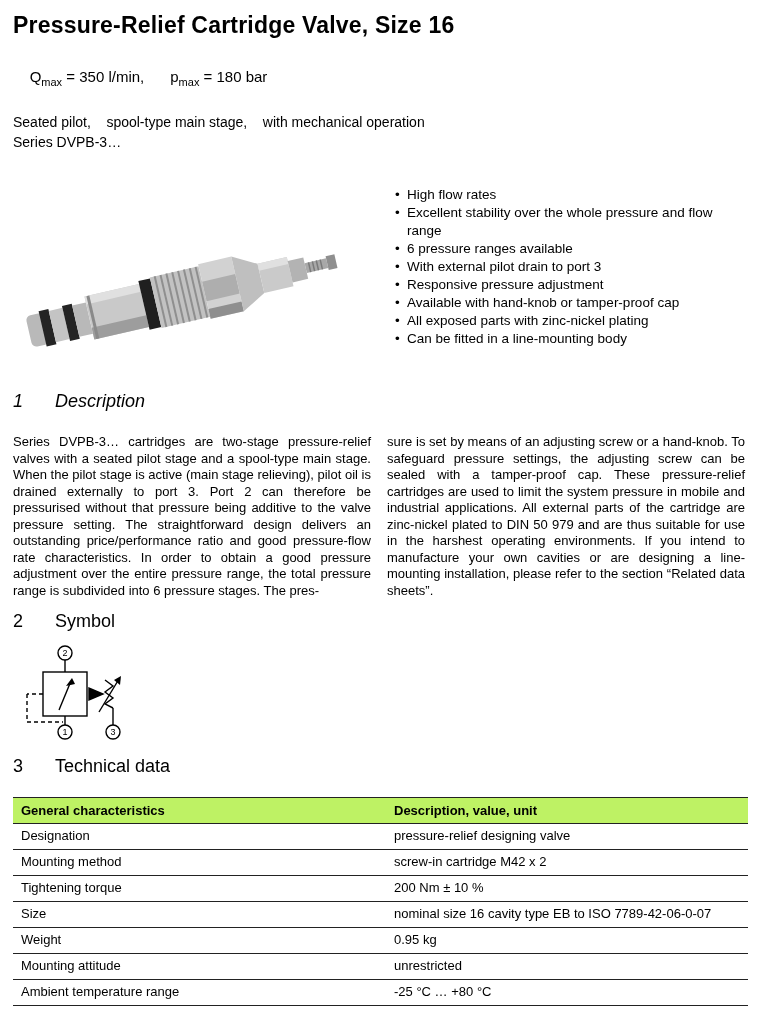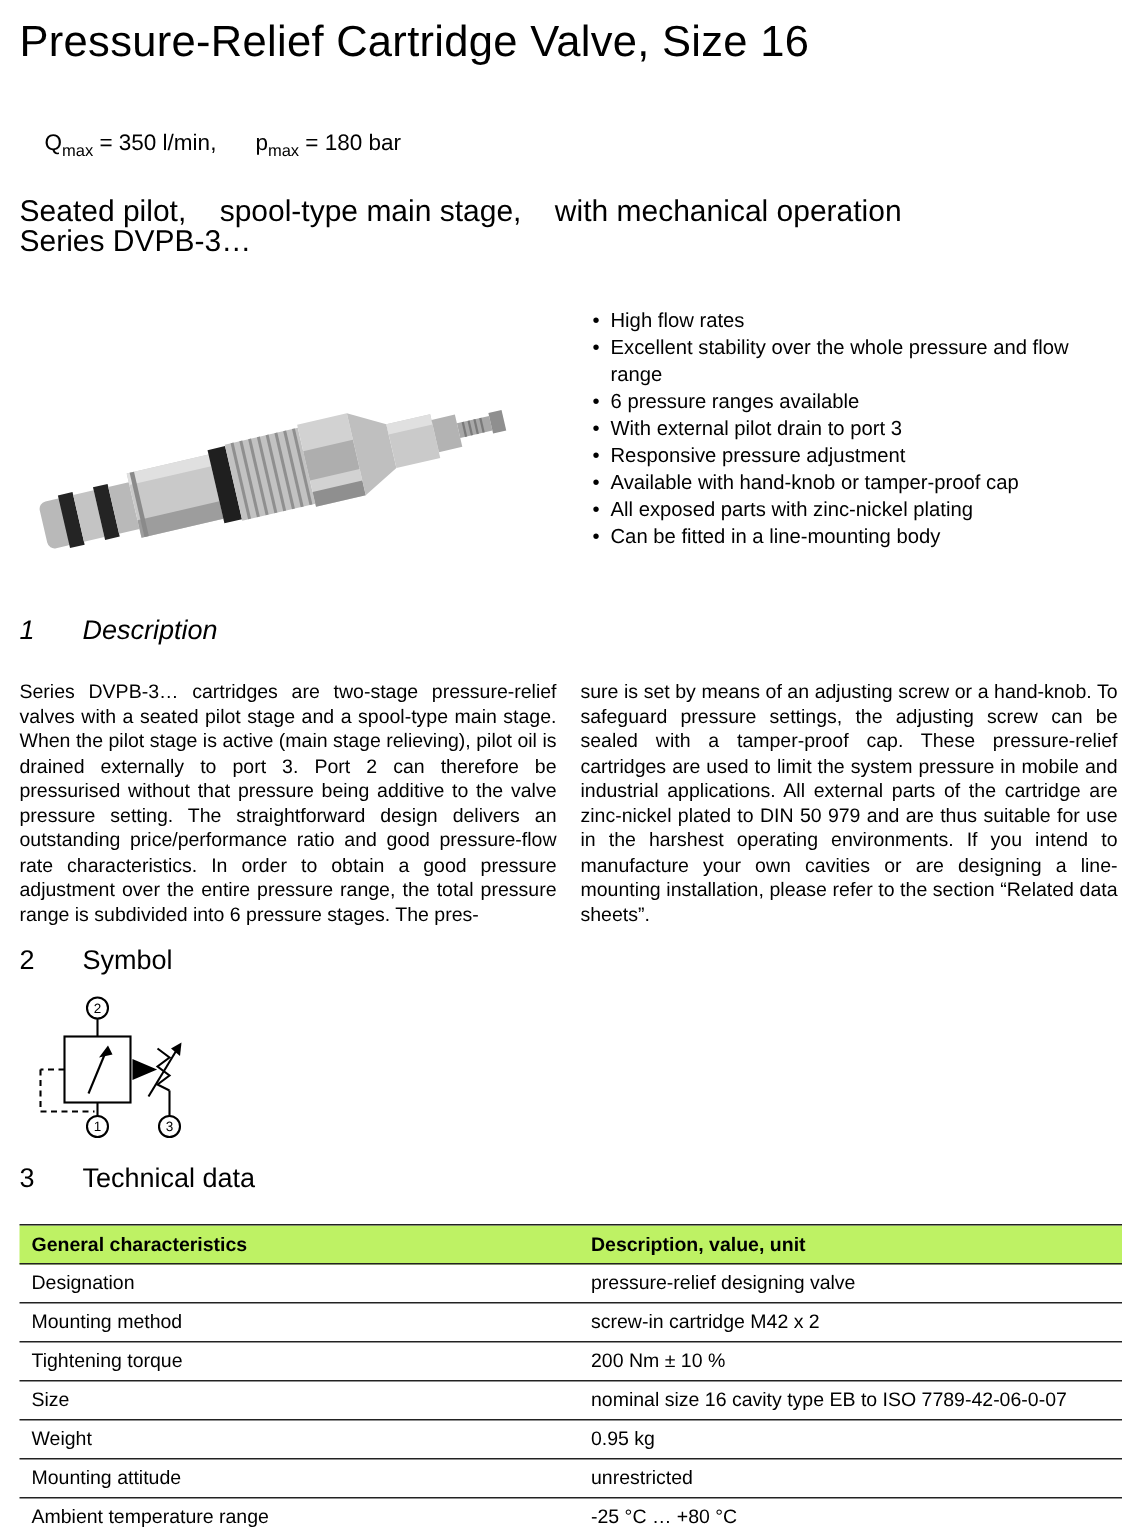--- a/index.html
+++ b/index.html
@@ -7,27 +7,27 @@
   .page {
     position: relative;
     width: 761px; height: 1024px;
     background: #fff;
     color: #000;
     font-family: "Liberation Sans", sans-serif;
     padding: 8px 13px 0 13px;
     overflow: hidden;
   }
   h1 {
-    font-size: 29px; font-weight: 400;
-    margin: 4px 0 25px 0; letter-spacing: .2px;
+    font-size: 23px; font-weight: 700;
+    margin: 4px 0 12px 0; letter-spacing: .2px;
   }
   .specline { font-size: 15px; margin-bottom: 7px; white-space: pre-wrap; }
   .specline sub { font-size: 11px; }
   .spec { margin-right: 26px; }
-  .subline { font-size: 20px; line-height: 20px; white-space: pre-wrap; }
+  .subline { font-size: 14px; line-height: 20px; white-space: pre-wrap; }
 
   .hero { display: flex; margin-top: 22px; height: 207px; }
   .photo { width: 368px; height: 205px; flex: 0 0 auto; }
   ul.features {
     list-style: none; margin: 12px 0 0 14px; padding: 0;
     width: 360px; font-size: 13.5px; line-height: 18px;
   }
   ul.features li { position: relative; padding-left: 12px; }
   ul.features li::before { content: "\2022"; position: absolute; left: 0; }
 

